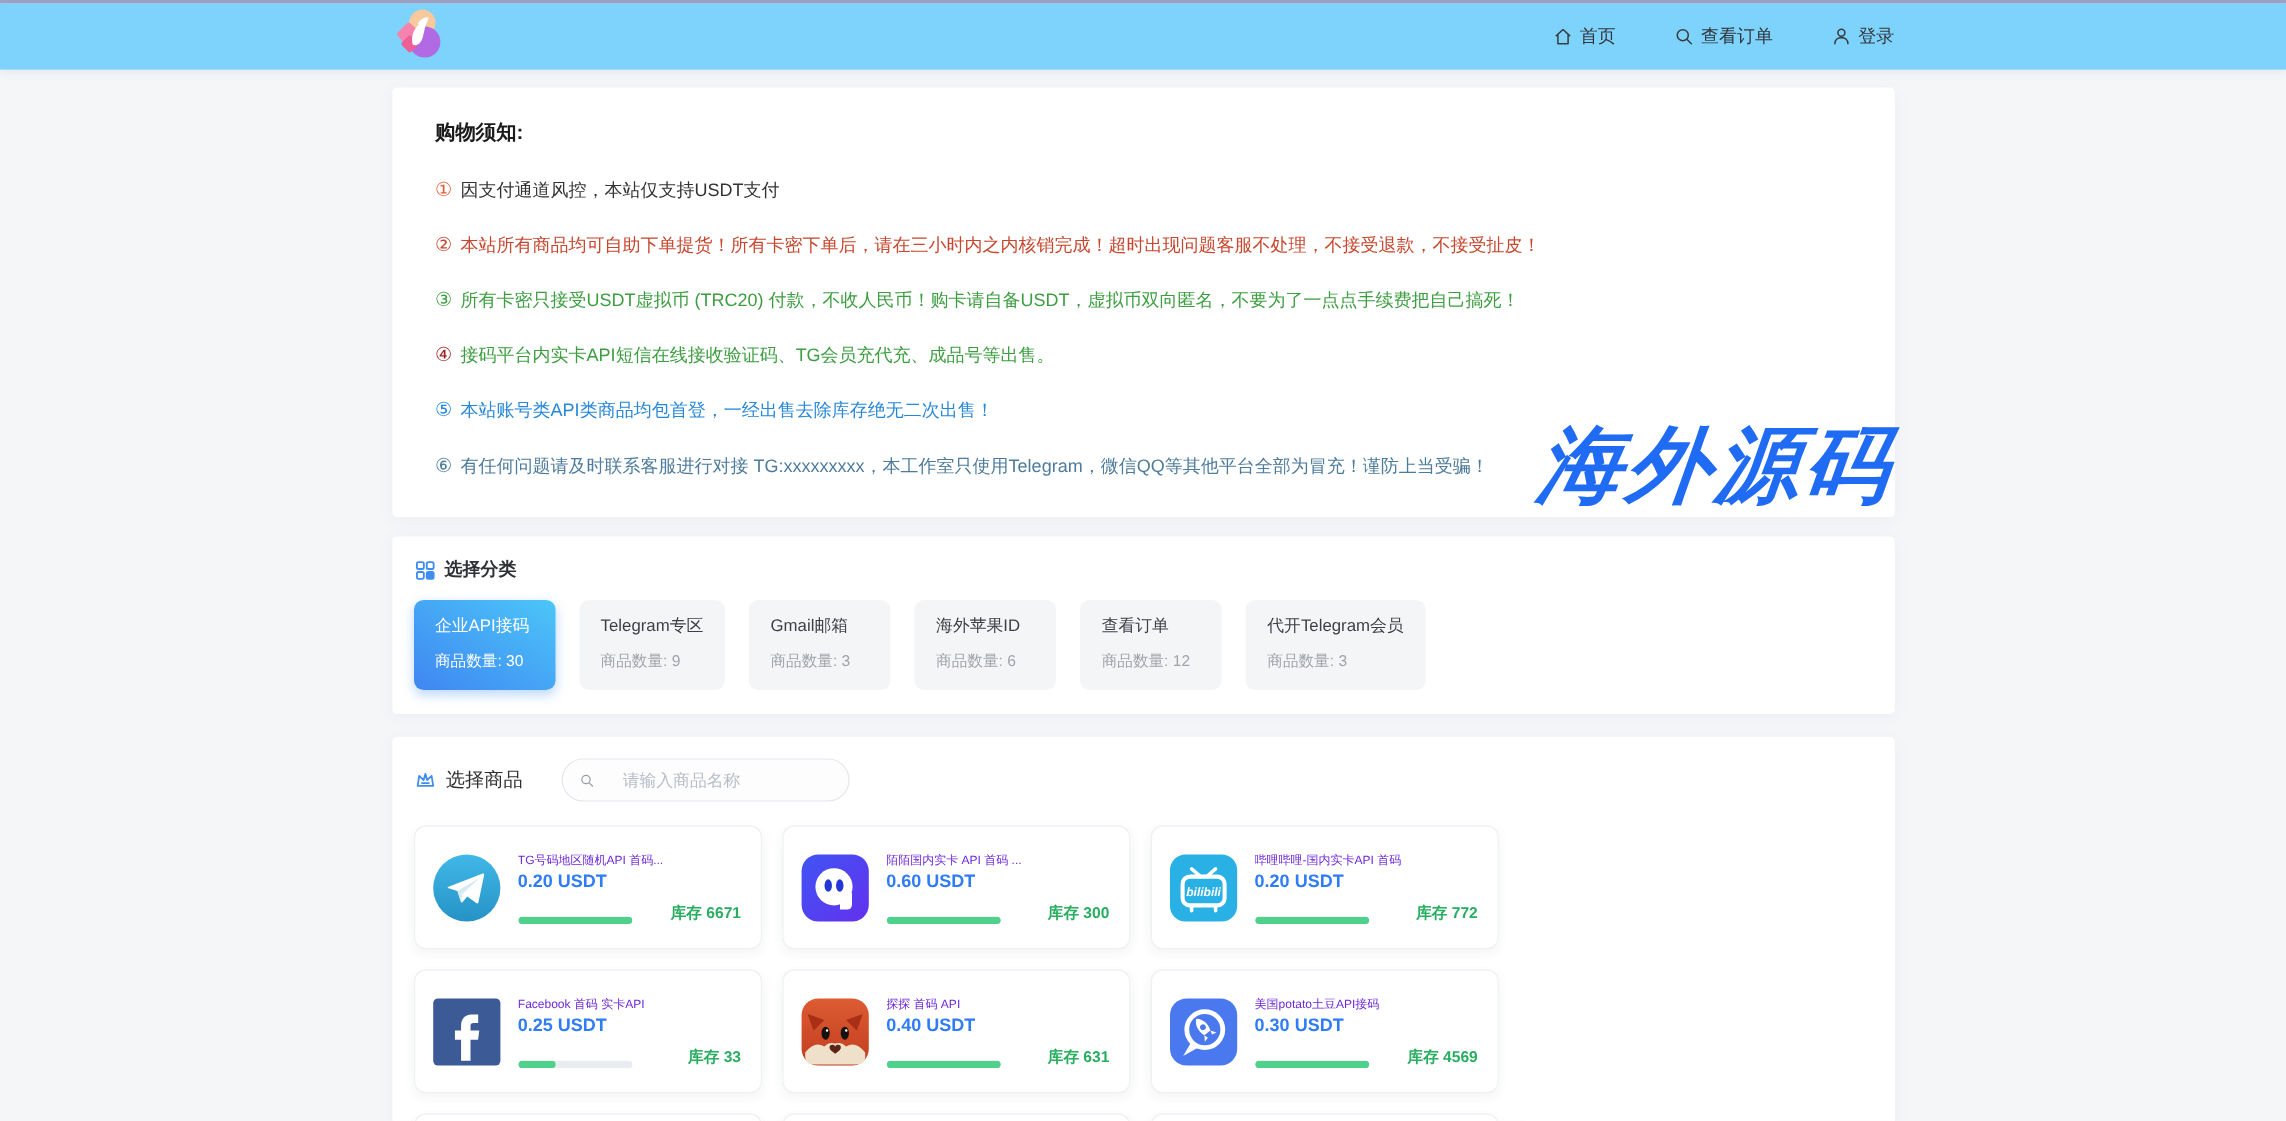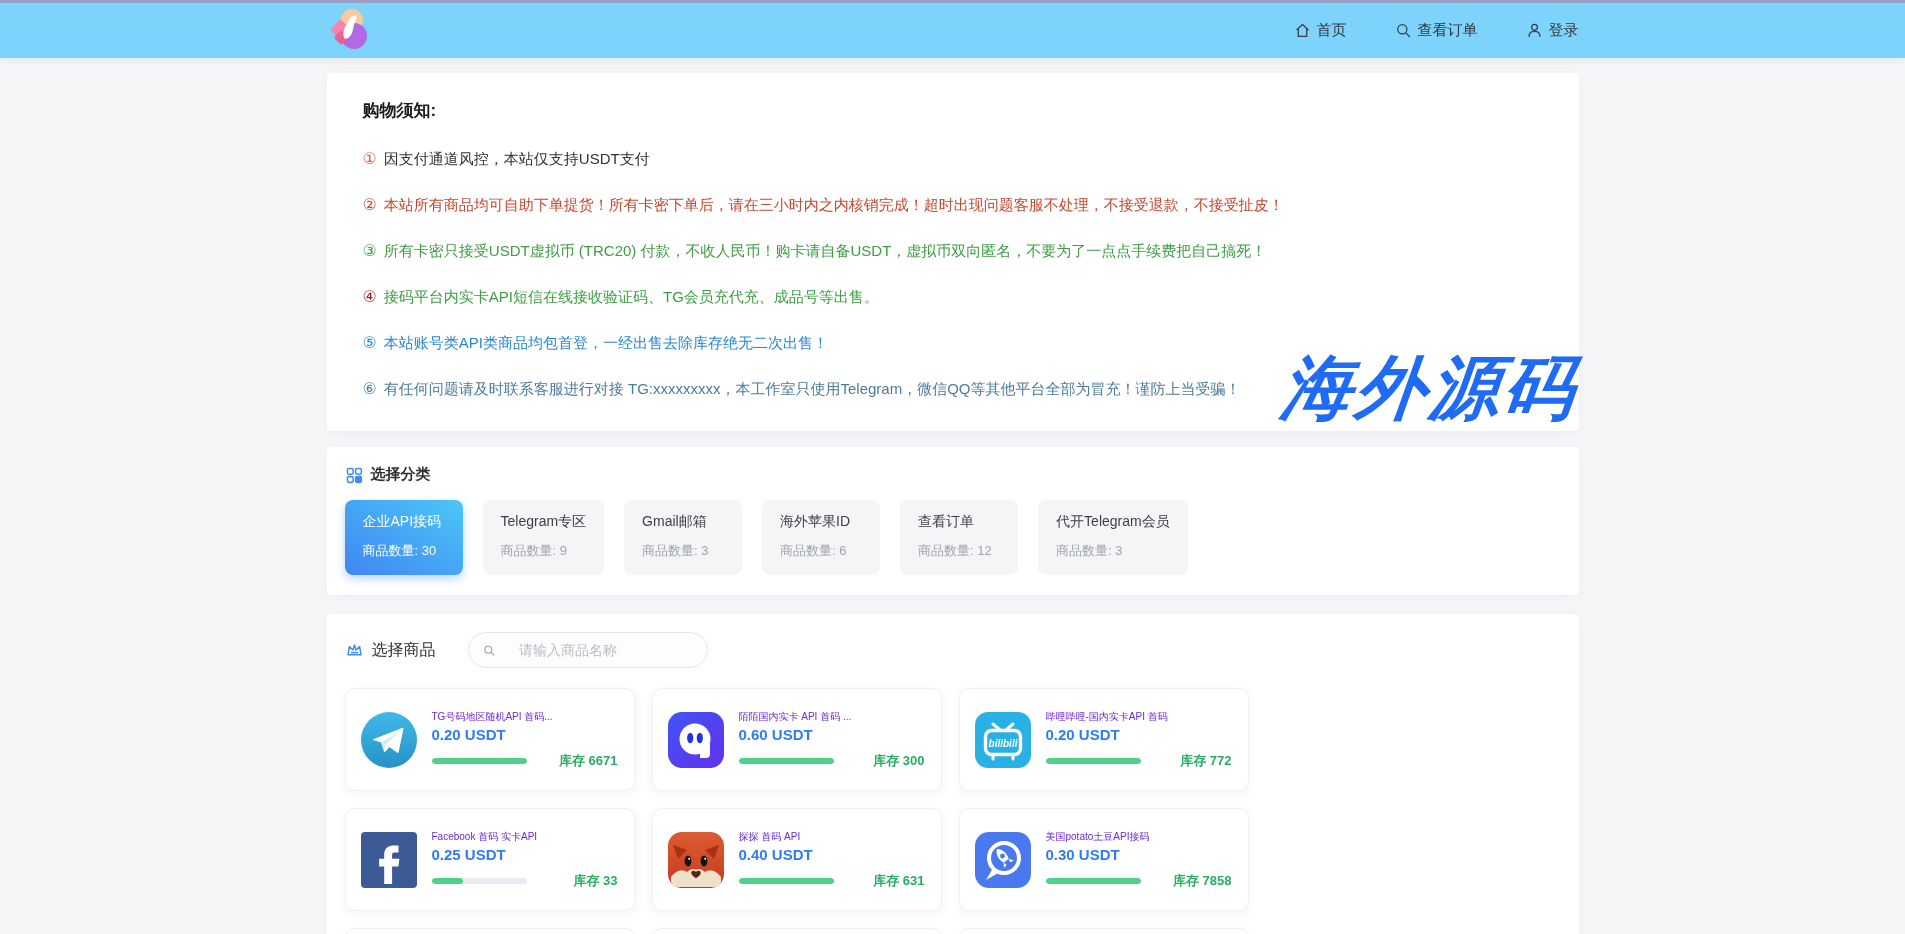--- a/index.html
+++ b/index.html
@@ -73,21 +73,21 @@
   }
   .prod-card {
     background:#fff; border:1px solid #eef0f4; border-radius:10px;
     box-shadow:0 3px 10px rgba(31,45,61,.06); display:flex; align-items:center;
     padding:0 16px 0 14px; gap:14px; cursor:pointer;
   }
   .p-logo { width:58px; height:58px; flex:none; }
   .p-info { flex:1; min-width:0; }
   .p-title { font-size:10px; color:#6d28d9; white-space:nowrap; overflow:hidden; }
   .p-price { font-size:15px; font-weight:bold; color:#2f7cf6; margin-top:2px; }
-  .p-bottom { margin-top:9px; display:flex; align-items:center; justify-content:space-between; }
+  .p-bottom { margin-top:9px; display:flex; align-items:flex-end; justify-content:space-between; }
   .p-bar { width:95px; height:6px; border-radius:3px; background:#e9ecf0; overflow:hidden; }
   .p-bar-fill { height:100%; border-radius:3px; background:#4ed18a; }
   .p-stock { font-size:13px; font-weight:bold; color:#27ae60; white-space:nowrap; }
 </style>
 </head>
 <body>
 
 <div class="topstrip"></div>
 
 <header class="appbar">
@@ -346,21 +346,21 @@
             <path d="M26.8 30.5 l-3 4.5 4-1 z M33.2 30.5 l3 4.5 -4-1 z" fill="#fff"></path>
           </g>
         </svg>
         <div class="p-info">
           <div class="p-title">美国potato土豆API接码</div>
           <div class="p-price">0.30 USDT</div>
           <div class="p-bottom">
             <div class="p-bar">
                 <div class="p-bar-fill" style="width: 100%;"></div>
               </div>
-            <div class="p-stock"><span>库存 </span><span>7858</span></div>
+            <div class="p-stock"><span>库存 </span><span>4569</span></div>
           </div>
         </div>
       </div>
 
       <div class="prod-card"></div>
       <div class="prod-card"></div>
       <div class="prod-card"></div>
     </div>
   </section>
 </main>

